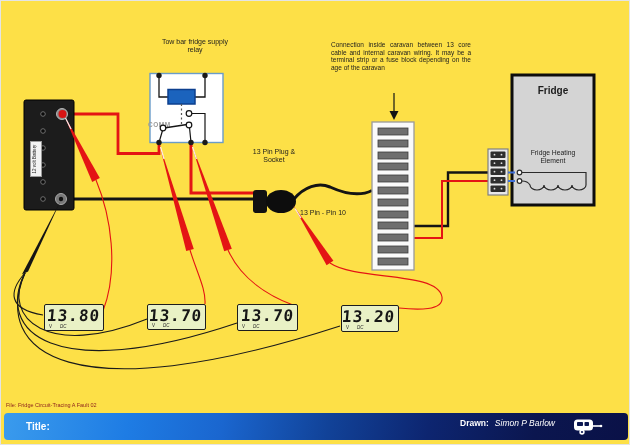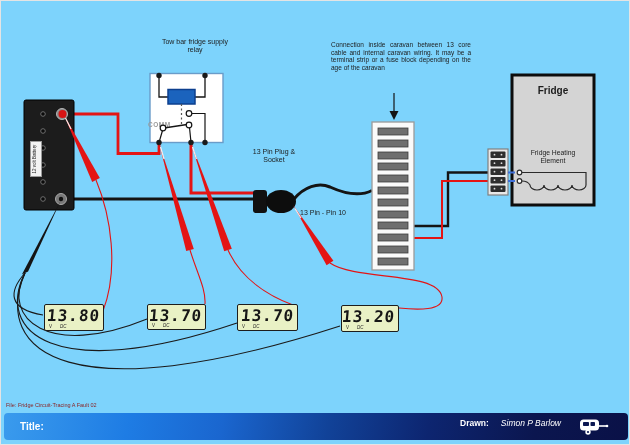--- a/index.html
+++ b/index.html
@@ -1,16 +1,16 @@
 <!DOCTYPE html>
 <html><head>
 <meta charset="utf-8">
 <style>
   html,body{margin:0;padding:0;background:#fff;}
-  .stage{position:relative;width:630px;height:445px;background:#7dd3fc;overflow:hidden;
+  .stage{position:relative;width:630px;height:445px;background:#fde047;overflow:hidden;
          border:1px solid #e4e4e4;box-sizing:border-box;
          font-family:"Liberation Sans",sans-serif;}
   svg.layer{position:absolute;left:0;top:0;}
   .lbl{position:absolute;color:#1c1c1c;line-height:1.18;}
   .lbl.center{text-align:center;}
   .relay-caption{left:153px;top:37px;width:82px;font-size:7px;}
   .plug-caption{left:241px;top:147px;width:64px;font-size:7px;}
   .pin-label{left:299px;top:208px;font-size:7px;white-space:nowrap;}
   .junction-note{left:330px;top:40px;width:140px;font-size:6.5px;text-align:justify;}
   .fridge-title{left:511px;top:84px;width:82px;font-size:10px;font-weight:bold;}
@@ -21,26 +21,26 @@
   .file-note{left:5px;top:401px;font-size:5.5px;color:#8b1d1d;}
   .meter{position:absolute;background:#e9f1c5;border:1.6px solid #1d1d1d;border-radius:2px;
          box-sizing:border-box;}
   .meter .lcd{position:absolute;right:3px;top:0px;font-family:"DejaVu Sans Mono",monospace;
          font-weight:bold;font-size:16px;line-height:22px;color:#161616;
          transform:skewX(-5deg);letter-spacing:1px;}
   .meter .units{position:absolute;left:4px;bottom:1px;font-size:4.5px;color:#2a2a2a;}
   .meter .units .mode{margin-left:8px;font-style:italic;}
   .title-bar{position:absolute;left:3px;top:412px;width:624px;height:27px;border-radius:4px;
      background:linear-gradient(100deg,#3a9bed 0%,#1e7ce4 20%,#1a66cf 35%,#114298 52%,#0d2570 68%,#0b164f 85%,#0a1147 100%);
-     display:flex;align-items:center;box-sizing:border-box;padding:0 10px;}
+     display:flex;align-items:center;box-sizing:border-box;padding:0 16px;}
   .title-bar .tlabel{color:#fff;font-weight:bold;font-size:10px;margin-left:6px;}
   .title-bar .ttitle{color:#082a68;font-weight:bold;font-size:12.5px;margin-left:18px;}
   .title-bar .right{margin-left:auto;display:flex;}
   .title-bar .dlabel{color:#fff;font-weight:bold;font-size:8.5px;}
-  .title-bar .author{color:#fff;font-style:italic;font-size:8.5px;margin-left:12px;}
+  .title-bar .author{color:#fff;font-style:italic;font-size:8.5px;margin-left:6px;}
   .title-bar .cicon{margin:0 9px 0 18px;display:inline-flex;}
   .title-bar .copy{color:#fff;font-weight:bold;font-size:9px;}
 </style>
 </head>
 <body>
 
 <div class="stage">
 
   <svg class="layer" width="630" height="445" viewBox="0 0 630 445">
 

